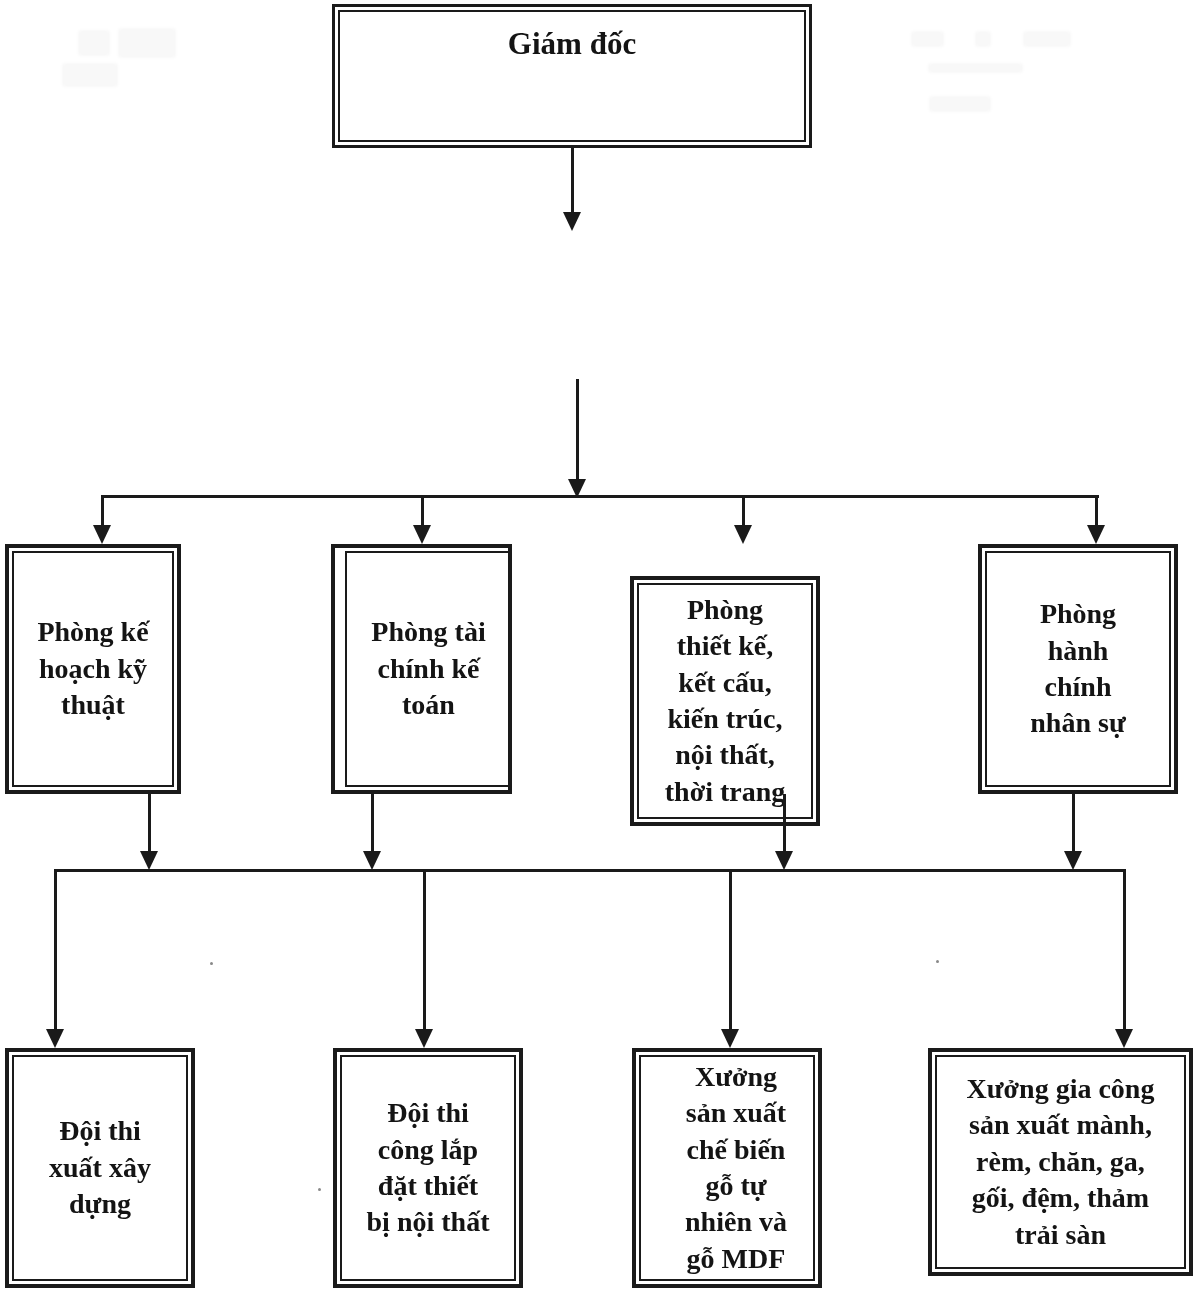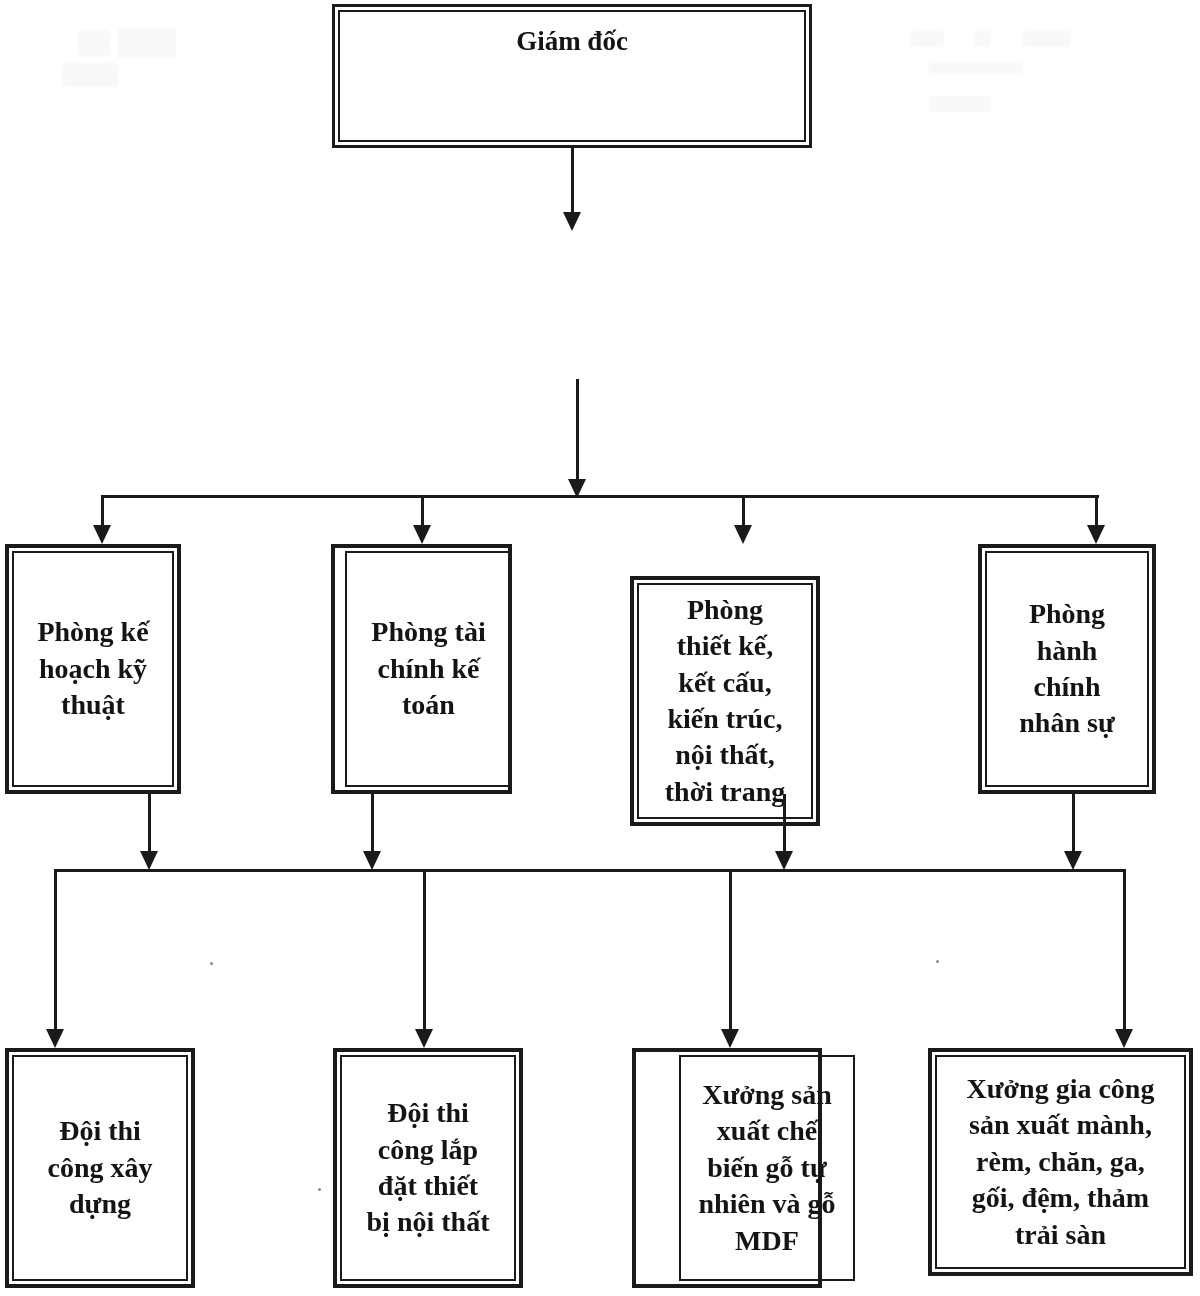--- a/index.html
+++ b/index.html
@@ -17,21 +17,21 @@
   .node--heavy{ border-width:4px; }
   .node-inner{
     border:2px solid var(--ink); width:100%; height:100%;
     display:flex; align-items:center; justify-content:center; text-align:center;
   }
   .node-inner--top{ align-items:flex-start; padding-top:12px; }
   .node-label{
     font-weight:bold; color:var(--text);
     font-size:28px; line-height:1.3;
   }
-  .node-label--big{ font-size:27px; }
+  .node-label--big{ font-size:31px; }
   
   .vline{ position:absolute; width:3px; background:var(--ink); }
   .hline{ position:absolute; height:3px; background:var(--ink); }
   .arrow{
     position:absolute; width:0; height:0;
     border-left:9px solid transparent; border-right:9px solid transparent;
     border-top:19px solid var(--ink);
   }
   
   .smudge{ position:absolute; background:rgba(120,120,120,0.05); border-radius:4px; filter:blur(1px); }
@@ -85,21 +85,21 @@
   <div class="node node--heavy" style="left:331px;top:544px;width:181px;height:250px;">
     <div class="node-inner" style="padding-left:14px;padding-right:14px;margin-left:7px;">
       <div class="node-label">Phòng tài chính kế toán</div>
     </div>
   </div>
   <div class="node node--heavy" style="left:630px;top:544px;width:190px;height:250px;margin-top:32px;">
     <div class="node-inner" style="padding-left:24px;padding-right:24px;">
       <div class="node-label">Phòng thiết kế, kết cấu, kiến trúc, nội thất, thời trang</div>
     </div>
   </div>
-  <div class="node node--heavy" style="left:978px;top:544px;width:178px;height:250px;">
+  <div class="node node--heavy" style="left:978px;top:544px;width:200px;height:250px;">
     <div class="node-inner" style="padding-left:28px;padding-right:28px;">
       <div class="node-label">Phòng hành chính nhân sự</div>
     </div>
   </div>
 
   <div class="vline" style="left:148px;top:794px;height:57px;"></div>
   <div class="arrow" style="left:140px;top:851px;"></div>
   <div class="vline" style="left:371px;top:794px;height:57px;"></div>
   <div class="arrow" style="left:363px;top:851px;"></div>
   <div class="vline" style="left:783px;top:794px;height:57px;"></div>
@@ -113,30 +113,30 @@
   <div class="arrow" style="left:46px;top:1029px;"></div>
   <div class="vline" style="left:423px;top:872px;height:157px;"></div>
   <div class="arrow" style="left:415px;top:1029px;"></div>
   <div class="vline" style="left:729px;top:872px;height:157px;"></div>
   <div class="arrow" style="left:721px;top:1029px;"></div>
   <div class="vline" style="left:1123px;top:869px;height:160px;"></div>
   <div class="arrow" style="left:1115px;top:1029px;"></div>
 
   <div class="node node--heavy" style="left:5px;top:1048px;width:190px;height:240px;">
     <div class="node-inner" style="padding-left:24px;padding-right:24px;">
-      <div class="node-label">Đội thi công xây dựng</div>
+      <div class="node-label">Đội thi xuất xây dựng</div>
     </div>
   </div>
   <div class="node node--heavy" style="left:333px;top:1048px;width:190px;height:240px;">
     <div class="node-inner" style="padding-left:24px;padding-right:24px;">
       <div class="node-label">Đội thi công lắp đặt thiết bị nội thất</div>
     </div>
   </div>
   <div class="node node--heavy" style="left:632px;top:1048px;width:190px;height:240px;">
-    <div class="node-inner" style="padding-left:14px;padding-right:14px;margin-left:40px;">
+    <div class="node-inner" style="padding-left:32px;padding-right:14px;">
       <div class="node-label">Xưởng sản xuất chế biến gỗ tự nhiên và gỗ MDF</div>
     </div>
   </div>
   <div class="node node--heavy" style="left:928px;top:1048px;width:265px;height:228px;">
     <div class="node-inner" style="padding-left:24px;padding-right:24px;">
       <div class="node-label">Xưởng gia công sản xuất mành, rèm, chăn, ga, gối, đệm, thảm trải sàn</div>
     </div>
   </div>
 
 </div>

